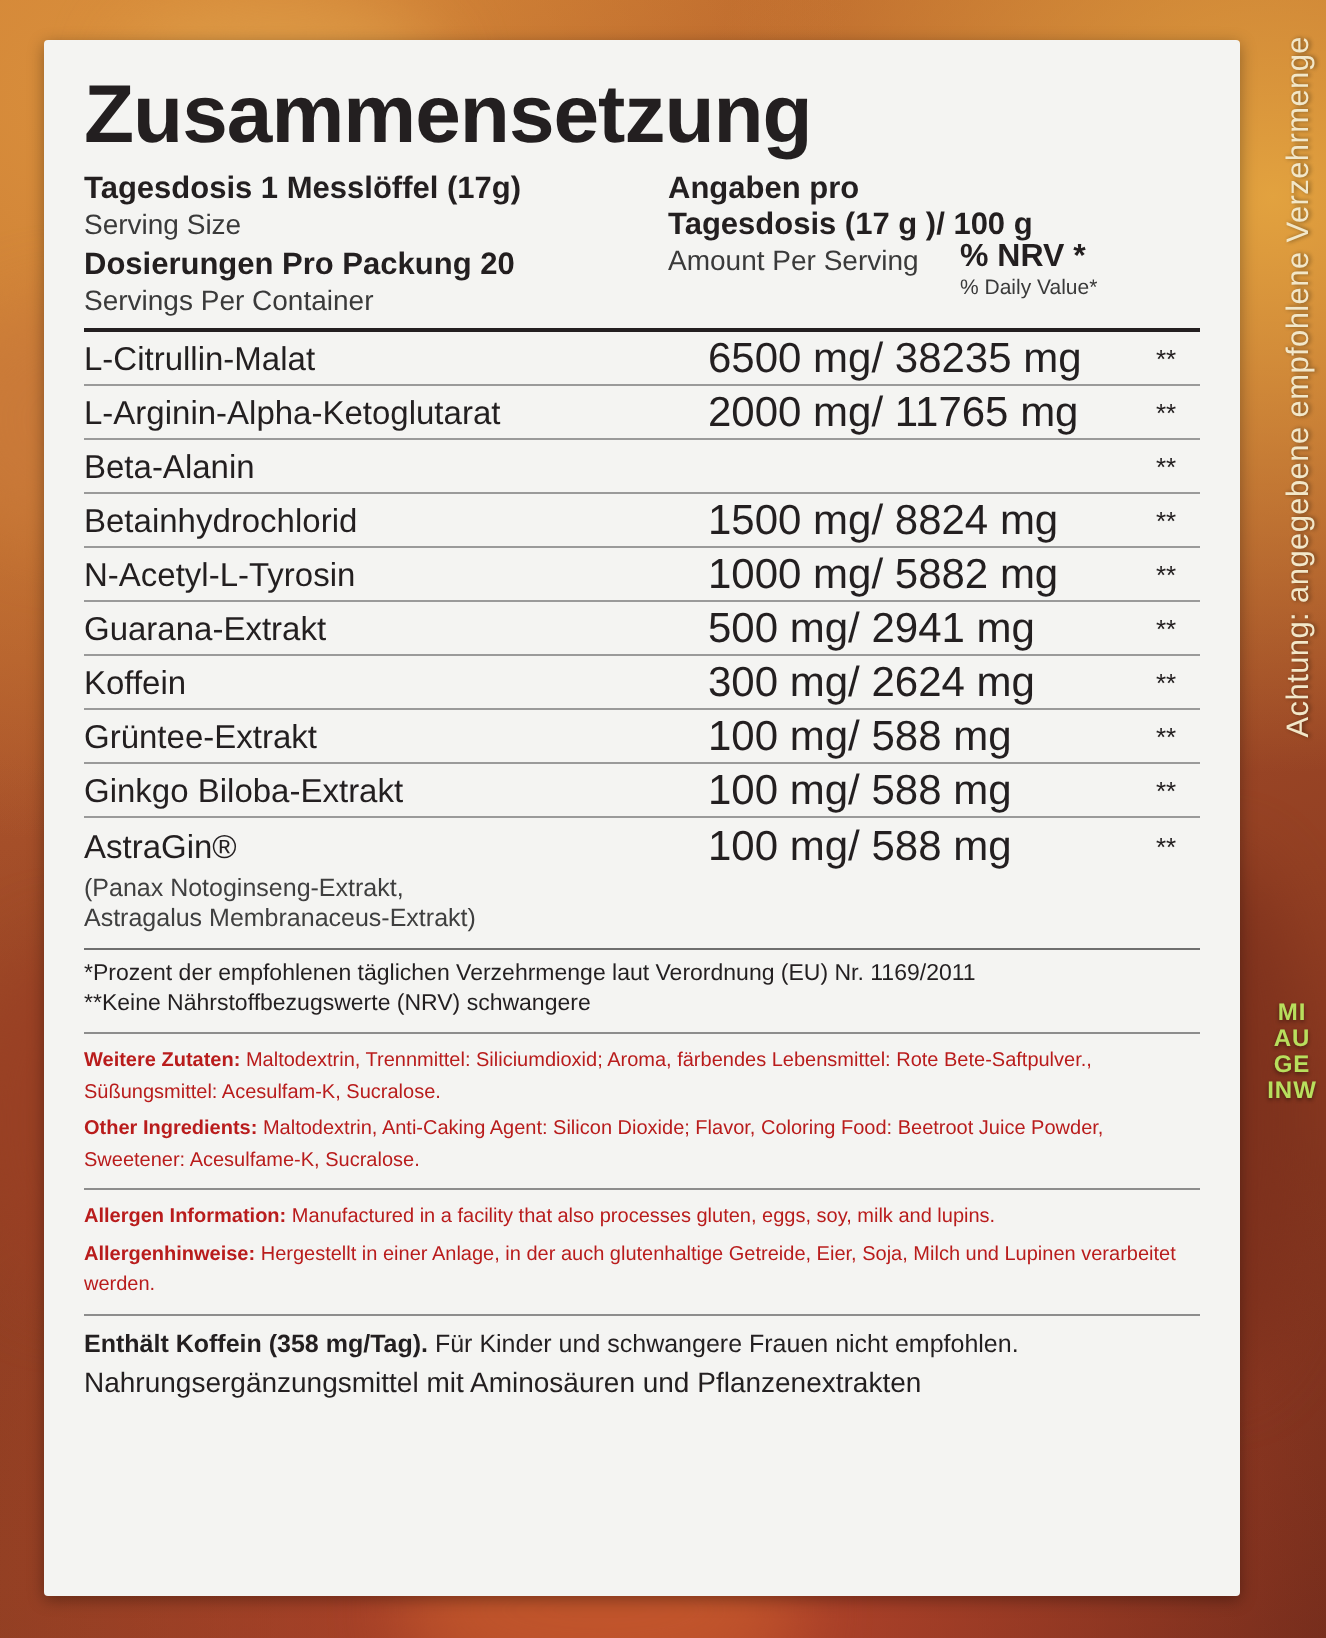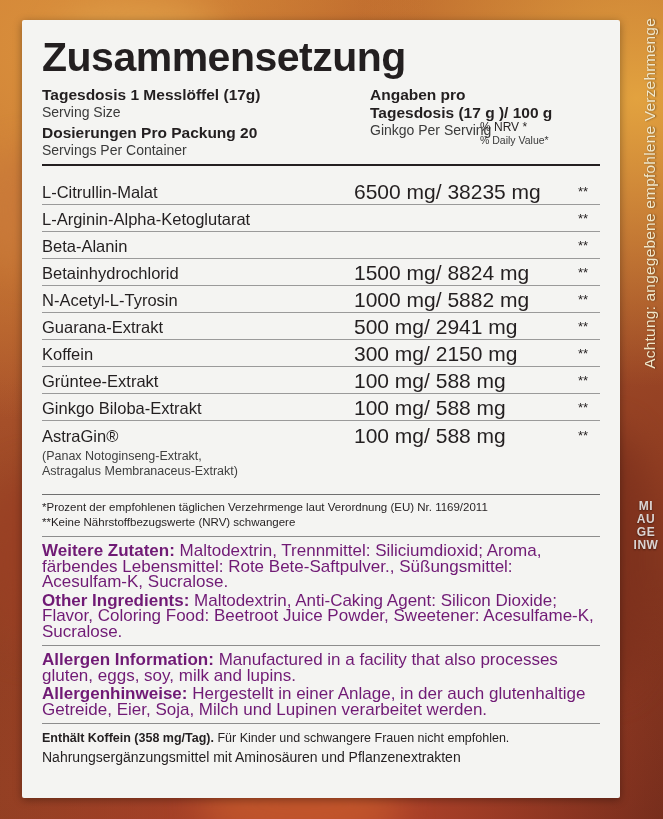--- a/index.html
+++ b/index.html
@@ -57,21 +57,21 @@
     white-space: nowrap;
     text-shadow: 0 1px 2px rgba(0,0,0,.45);
   }
   .vtext2 {
     position: absolute;
     right: 2px;
     top: 500px;
     width: 30px;
     font-size: 12px;
     line-height: 13px;
-    color: #e5e5e5;
+    color: #bef264;
     font-weight: bold;
     letter-spacing: .5px;
     text-align: center;
     text-shadow: 0 1px 2px rgba(0,0,0,.5);
     opacity: .9;
   }
 
   
   .panel {
     position: absolute;
@@ -88,38 +88,37 @@
     line-height: 46px;
     font-weight: bold;
     letter-spacing: -0.5px;
     margin: 2px 0 6px 2px;
   }
 
   
   .serving-head {
     display: flex;
     margin: 0 0 4px 2px;
-    gap: 36px;
   }
   .sh-left { width: 292px; }
   .sh-right { flex: 1; position: relative; }
   .sh-bold { font-size: 15.5px; font-weight: bold; line-height: 18px; }
   .sh-reg { font-size: 14px; color: #3a3a3a; line-height: 16px; }
   .sh-nrv {
     position: absolute; right: 2px; top: 34px;
     text-align: left; width: 120px;
   }
-  .sh-nrv .l1 { font-size: 12px; font-weight: normal; }
+  .sh-nrv .l1 { font-size: 16px; font-weight: bold; }
   .sh-nrv .l2 { font-size: 10.5px; color: #3a3a3a; }
 
   .rule { height: 2px; background: #231f20; margin: 6px 2px 0 2px; }
   .rule-thin { height: 1px; background: #6f6f6f; margin: 0 2px; }
 
   
-  .ing-table { margin: 12px 2px; }
+  .ing-table { margin: 0 2px; }
   .ing-row {
     display: flex;
     align-items: flex-end;
     border-bottom: 1px solid #9a9a9a;
     padding: 3px 0 2px 0;
     min-height: 27px;
   }
   .ing-row:last-child { border-bottom: none; }
   .ing-name { font-size: 16.5px; line-height: 20px; flex: 1; }
   .ing-amount { font-size: 21px; line-height: 20px; width: 212px; text-align: left; }
@@ -132,21 +131,21 @@
     padding-bottom: 3px;
   }
 
   .foot-note {
     font-size: 11.5px;
     line-height: 15px;
     margin: 5px 2px 2px 2px;
   }
   .sep { height: 1px; background: #8d8d8d; margin: 6px 2px; }
 
-  .para { font-size: 17px; line-height: 15.5px; margin: 3px 2px; color: #701a75; }
+  .para { font-size: 10px; line-height: 15.5px; margin: 3px 2px; color: #b91c1c; }
   .para b { font-weight: bold; }
 
   .last-line { font-size: 14px; line-height: 18px; margin: 2px 2px 0 2px; }
   .caffeine { font-size: 12.5px; line-height: 16px; margin: 2px 2px 0 2px; }
 </style>
 </head>
 <body>
 
 <div id="root">
   <div class="bg-layer"></div>
@@ -168,38 +167,39 @@
     <div class="serving-head">
       <div class="sh-left">
         <div class="sh-bold">Tagesdosis 1 Messlöffel (17g)</div>
         <div class="sh-reg">Serving Size</div>
         <div class="sh-bold" style="margin-top:4px">Dosierungen Pro Packung 20</div>
         <div class="sh-reg">Servings Per Container</div>
       </div>
       <div class="sh-right">
         <div class="sh-bold">Angaben pro</div>
         <div class="sh-bold">Tagesdosis (17 g )/ 100 g</div>
-        <div class="sh-reg">Ginkgo Per Serving</div>
+        <div class="sh-reg">Amount Per Serving</div>
         <div class="sh-nrv">
           <div class="l1">% NRV *</div>
           <div class="l2">% Daily Value*</div>
         </div>
       </div>
     </div>
 
     <div class="rule"></div>
 
     <div class="ing-table">
       <div class="ing-row">
         <div class="ing-name">L-Citrullin-Malat</div>
         <div class="ing-amount">6500 mg/ 38235 mg</div>
         <div class="ing-nrv">**</div>
       </div>
       <div class="ing-row">
         <div class="ing-name">L-Arginin-Alpha-Ketoglutarat</div>
+        <div class="ing-amount">2000 mg/ 11765 mg</div>
         <div class="ing-nrv">**</div>
       </div>
       <div class="ing-row">
         <div class="ing-name">Beta-Alanin</div>
         <div class="ing-nrv">**</div>
       </div>
       <div class="ing-row">
         <div class="ing-name">Betainhydrochlorid</div>
         <div class="ing-amount">1500 mg/ 8824 mg</div>
         <div class="ing-nrv">**</div>
@@ -209,21 +209,21 @@
         <div class="ing-amount">1000 mg/ 5882 mg</div>
         <div class="ing-nrv">**</div>
       </div>
       <div class="ing-row">
         <div class="ing-name">Guarana-Extrakt</div>
         <div class="ing-amount">500 mg/ 2941 mg</div>
         <div class="ing-nrv">**</div>
       </div>
       <div class="ing-row">
         <div class="ing-name">Koffein</div>
-        <div class="ing-amount">300 mg/ 2150 mg</div>
+        <div class="ing-amount">300 mg/ 2624 mg</div>
         <div class="ing-nrv">**</div>
       </div>
       <div class="ing-row">
         <div class="ing-name">Grüntee-Extrakt</div>
         <div class="ing-amount">100 mg/ 588 mg</div>
         <div class="ing-nrv">**</div>
       </div>
       <div class="ing-row">
         <div class="ing-name">Ginkgo Biloba-Extrakt</div>
         <div class="ing-amount">100 mg/ 588 mg</div>

